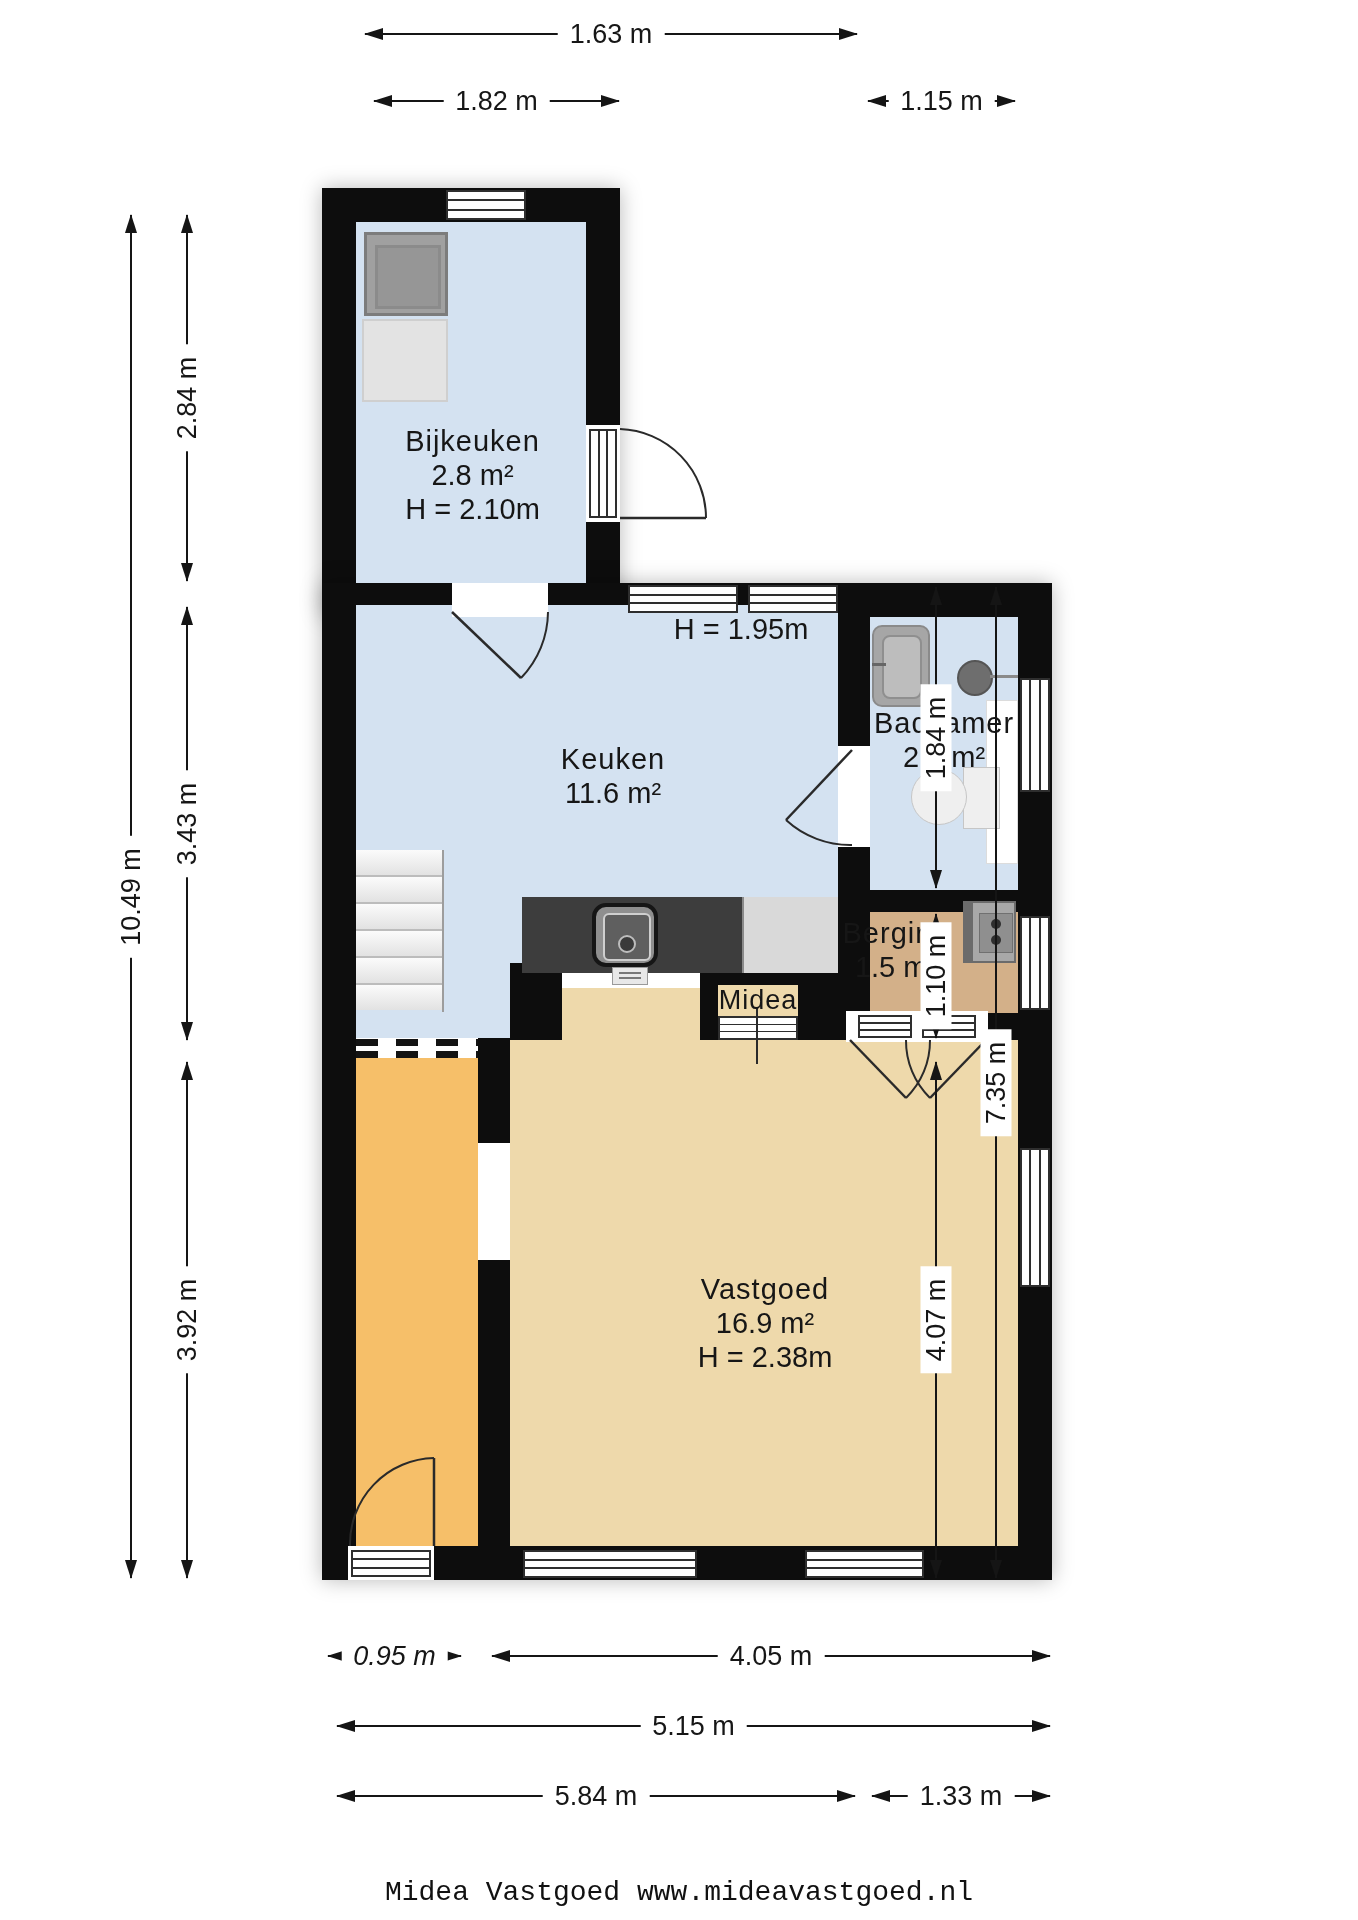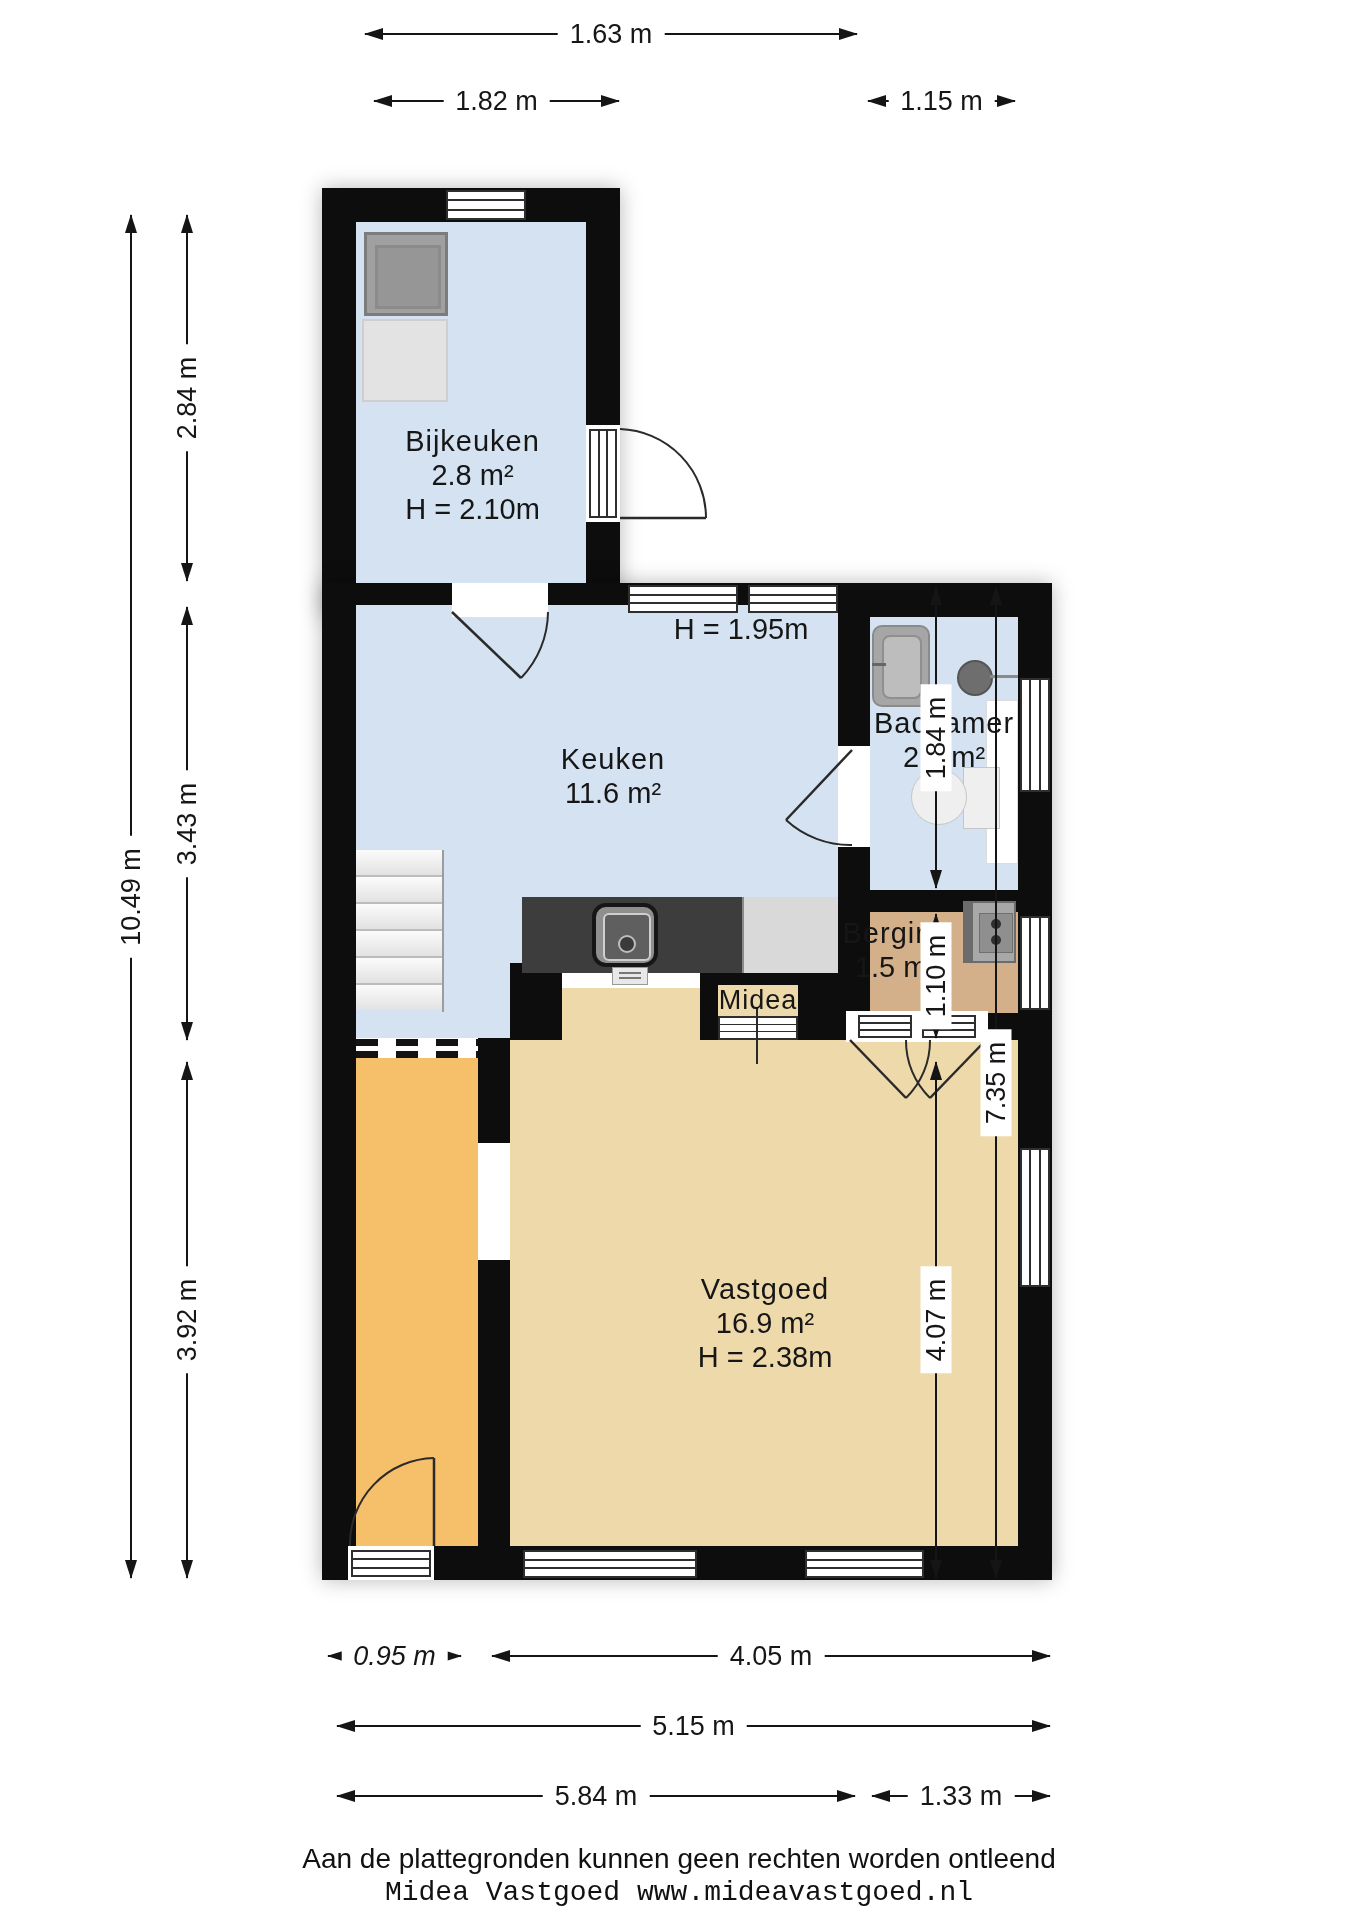--- a/index.html
+++ b/index.html
@@ -273,16 +273,15 @@
     <i class="al"></i>
       <i class="ar"></i>
       <span class="dlab">5.84 m</span>
   </div>
   <div class="dim-h" style="left:872px;top:1795px;width:178px;">
     <i class="al"></i>
       <i class="ar"></i>
       <span class="dlab">1.33 m</span>
   </div>
 
-  <div class="footer" style="top:1842px;">Aan de plattegronden kunnen geen rechten worden ontleend</div>
   <div class="footer" style="top:1876px;font-family:Liberation Mono, monospace;">Midea Vastgoed www.mideavastgoed.nl</div>
 
 </div>
 
 </body></html>

